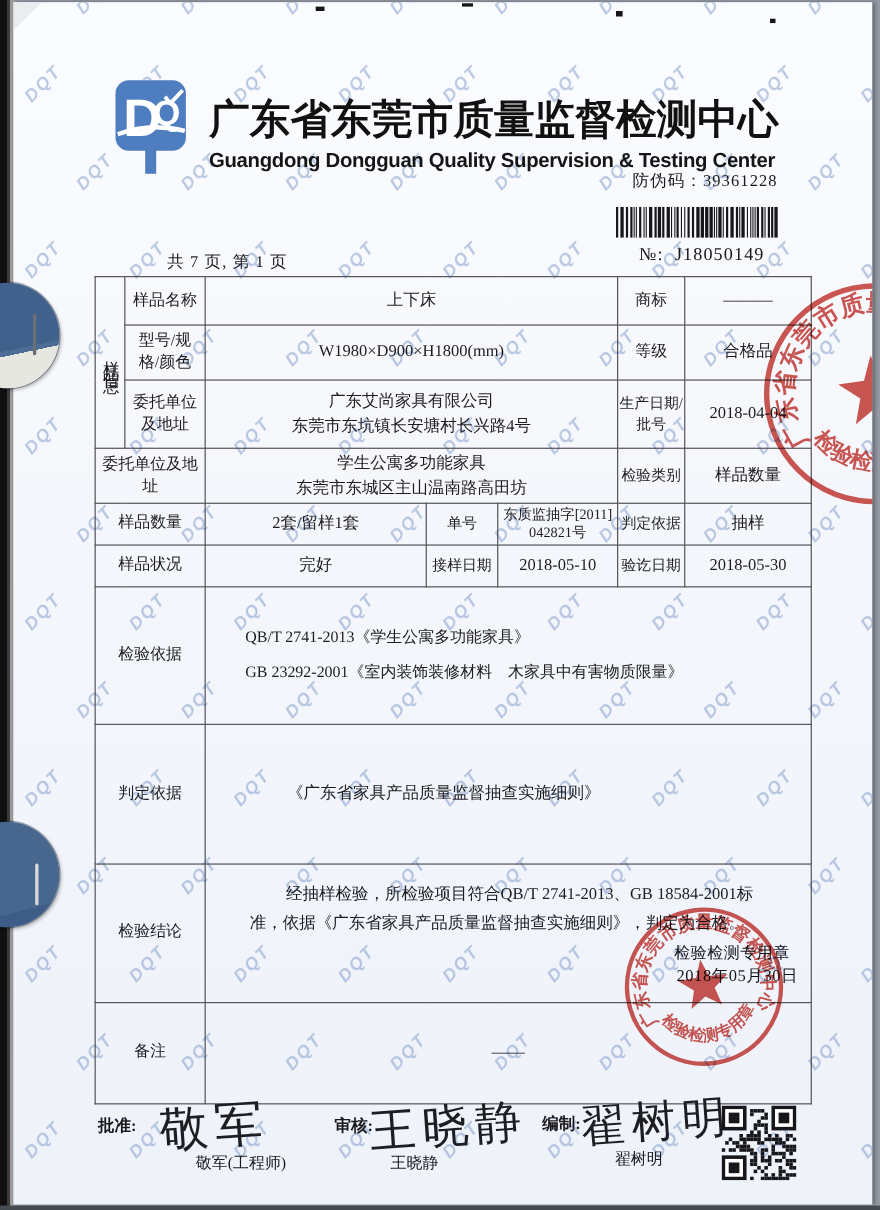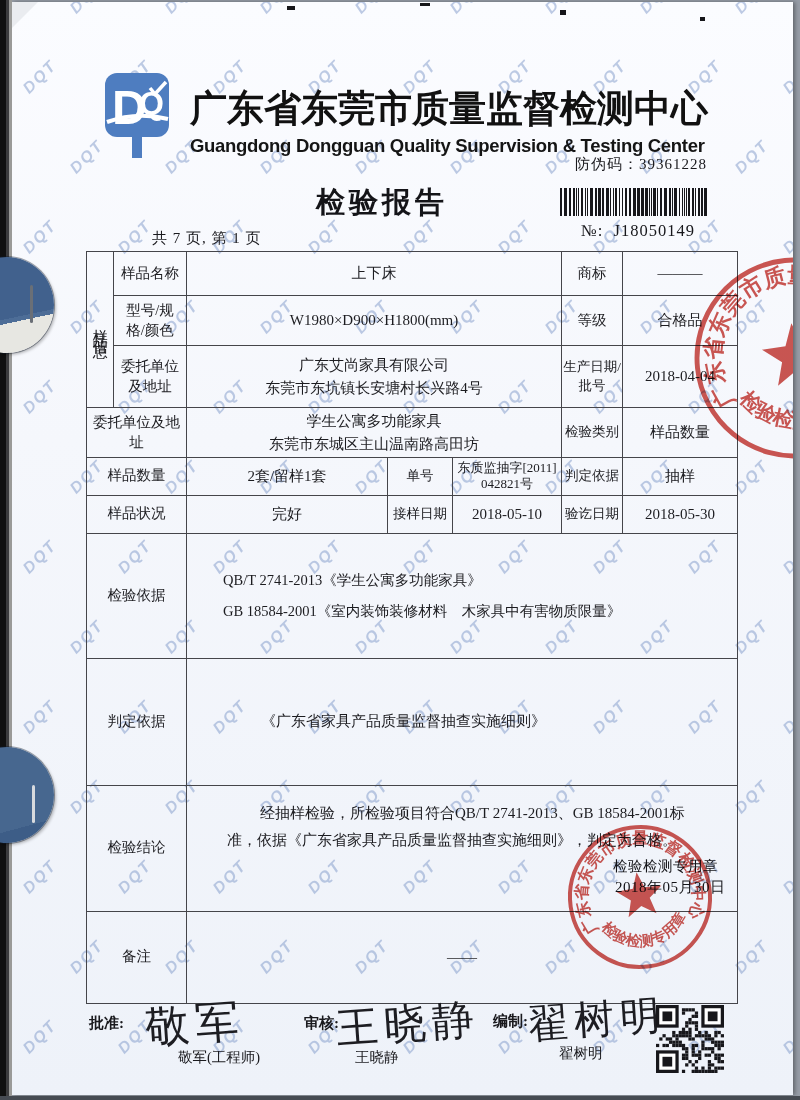--- a/index.html
+++ b/index.html
@@ -272,21 +272,20 @@
           <rect x="128" y="0" width="1" height="28"></rect>
           <rect x="130" y="0" width="2" height="28"></rect>
           <rect x="134" y="0" width="2" height="28"></rect>
           <rect x="137" y="0" width="1" height="28"></rect>
           <rect x="140" y="0" width="2" height="28"></rect>
           <rect x="143" y="0" width="2" height="28"></rect>
           <rect x="146" y="0" width="3" height="28"></rect>
         </g>
       </svg>
     <div class="report-no"><span>№:</span>&nbsp;&nbsp;<span>J18050149</span></div>
-    <div class="report-title">检验报告</div>
     <div class="pagination">共 7 页, 第 1 页</div>
 
     <table>
       <colgroup>
         <col style="width:27px">
           <col style="width:73px">
           <col style="width:201px">
         <col style="width:65px">
           <col style="width:109px">
           <col style="width:61px">
@@ -340,21 +339,21 @@
         <td>完好</td>
         <td class="lbl small">接样日期</td>
         <td>2018-05-10</td>
         <td class="lbl small">验讫日期</td>
         <td>2018-05-30</td>
       </tr>
       <tr class="rh7">
         <td colspan="2" class="lbl">检验依据</td>
         <td colspan="5" class="basis">
           <div>QB/T 2741-2013《学生公寓多功能家具》</div>
-          <div>GB 18584-2001《室内装饰装修材料　木家具中有害物质限量》</div>
+          <div>GB 23292-2001《室内装饰装修材料　木家具中有害物质限量》</div>
         </td>
       </tr>
       <tr class="rh8">
         <td colspan="2" class="lbl">判定依据</td>
         <td colspan="5" class="judge">《广东省家具产品质量监督抽查实施细则》</td>
       </tr>
       <tr class="rh9">
         <td colspan="2" class="lbl">检验结论</td>
         <td colspan="5" class="conclusion">经抽样检验，所检验项目符合QB/T 2741-2013、GB 18584-2001标准，依据《广东省家具产品质量监督抽查实施细则》，判定为合格。</td>
       </tr>

